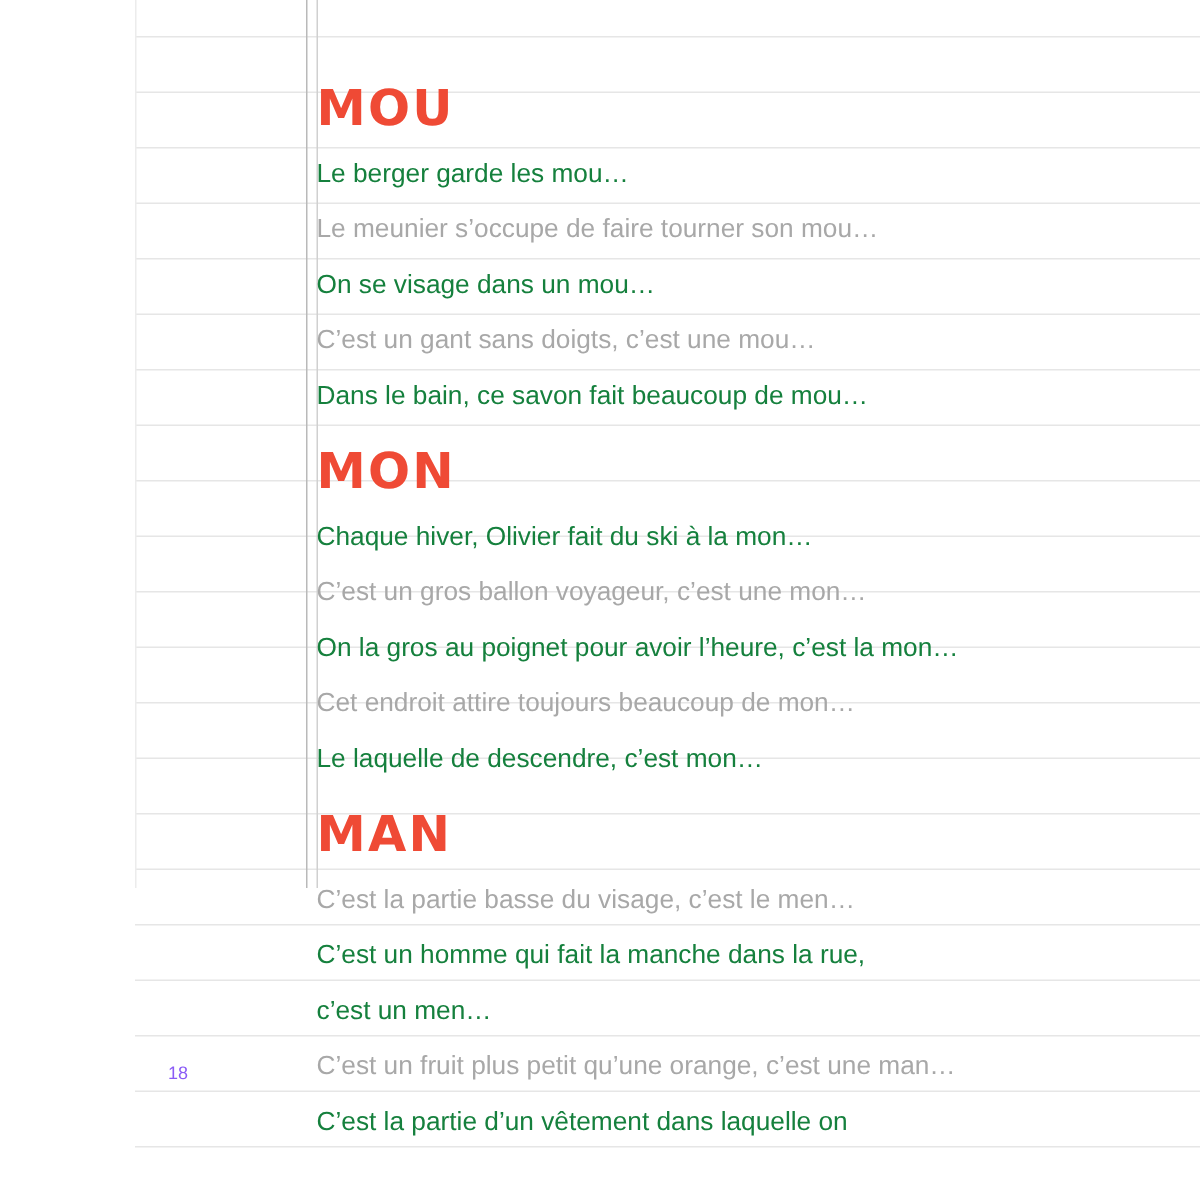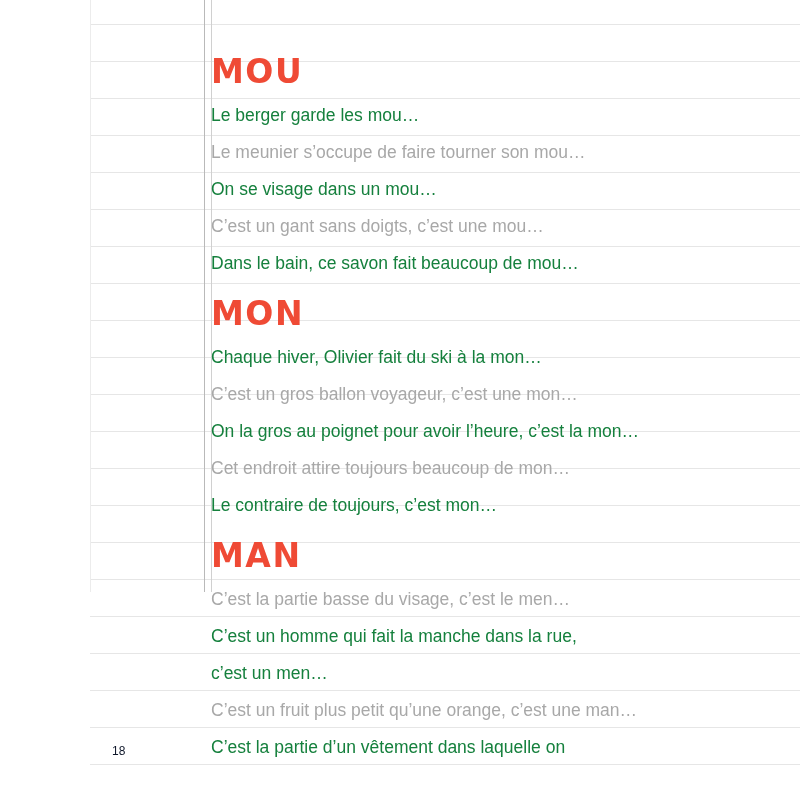--- a/index.html
+++ b/index.html
@@ -71,23 +71,23 @@
     line-height: 37px;
     padding-left: 0px;
     white-space: pre-wrap;
   }
   .line.dark { color: #15803d; }
   .line.grey { color: #a8a8a8; }
 
   .page-number {
     position: absolute;
     left: 112px;
-    top: 744px;
+    top: 708px;
     font-size: 12px;
-    color: #0f172a;
+    color: #8b5cf6;
     font-family: "Liberation Sans", sans-serif;
   }
 </style>
 </head>
 <body>
 
 <div class="page">
 
   <div class="rules" id="rules">
       <div class="rule" style="top: 24px;"></div>
@@ -125,21 +125,21 @@
         <div class="line dark">On se visage dans un mou…</div>
         <div class="line grey">C’est un gant sans doigts, c’est une mou…</div>
         <div class="line dark">Dans le bain, ce savon fait beaucoup de mou…</div>
       </div>
       <div class="block" style="margin-top: 12px;">
         <div class="heading">MON</div>
         <div class="line dark">Chaque hiver, Olivier fait du ski à la mon…</div>
         <div class="line grey">C’est un gros ballon voyageur, c’est une mon…</div>
         <div class="line dark">On la gros au poignet pour avoir l’heure, c’est la mon…</div>
         <div class="line grey">Cet endroit attire toujours beaucoup de mon…</div>
-        <div class="line dark">Le contraire de toujours, c’est mon…</div>
+        <div class="line dark">Le laquelle de descendre, c’est mon…</div>
       </div>
       <div class="block" style="margin-top: 12px;">
         <div class="heading">MAN</div>
         <div class="line grey">C’est la partie basse du visage, c’est le men…</div>
         <div class="line dark">C’est un homme qui fait la manche dans la rue,</div>
         <div class="line dark">c’est un men…</div>
         <div class="line grey">C’est un fruit plus petit qu’une orange, c’est une man…</div>
         <div class="line dark">C’est la partie d’un vêtement dans laquelle on</div>
       </div>
     </div>

